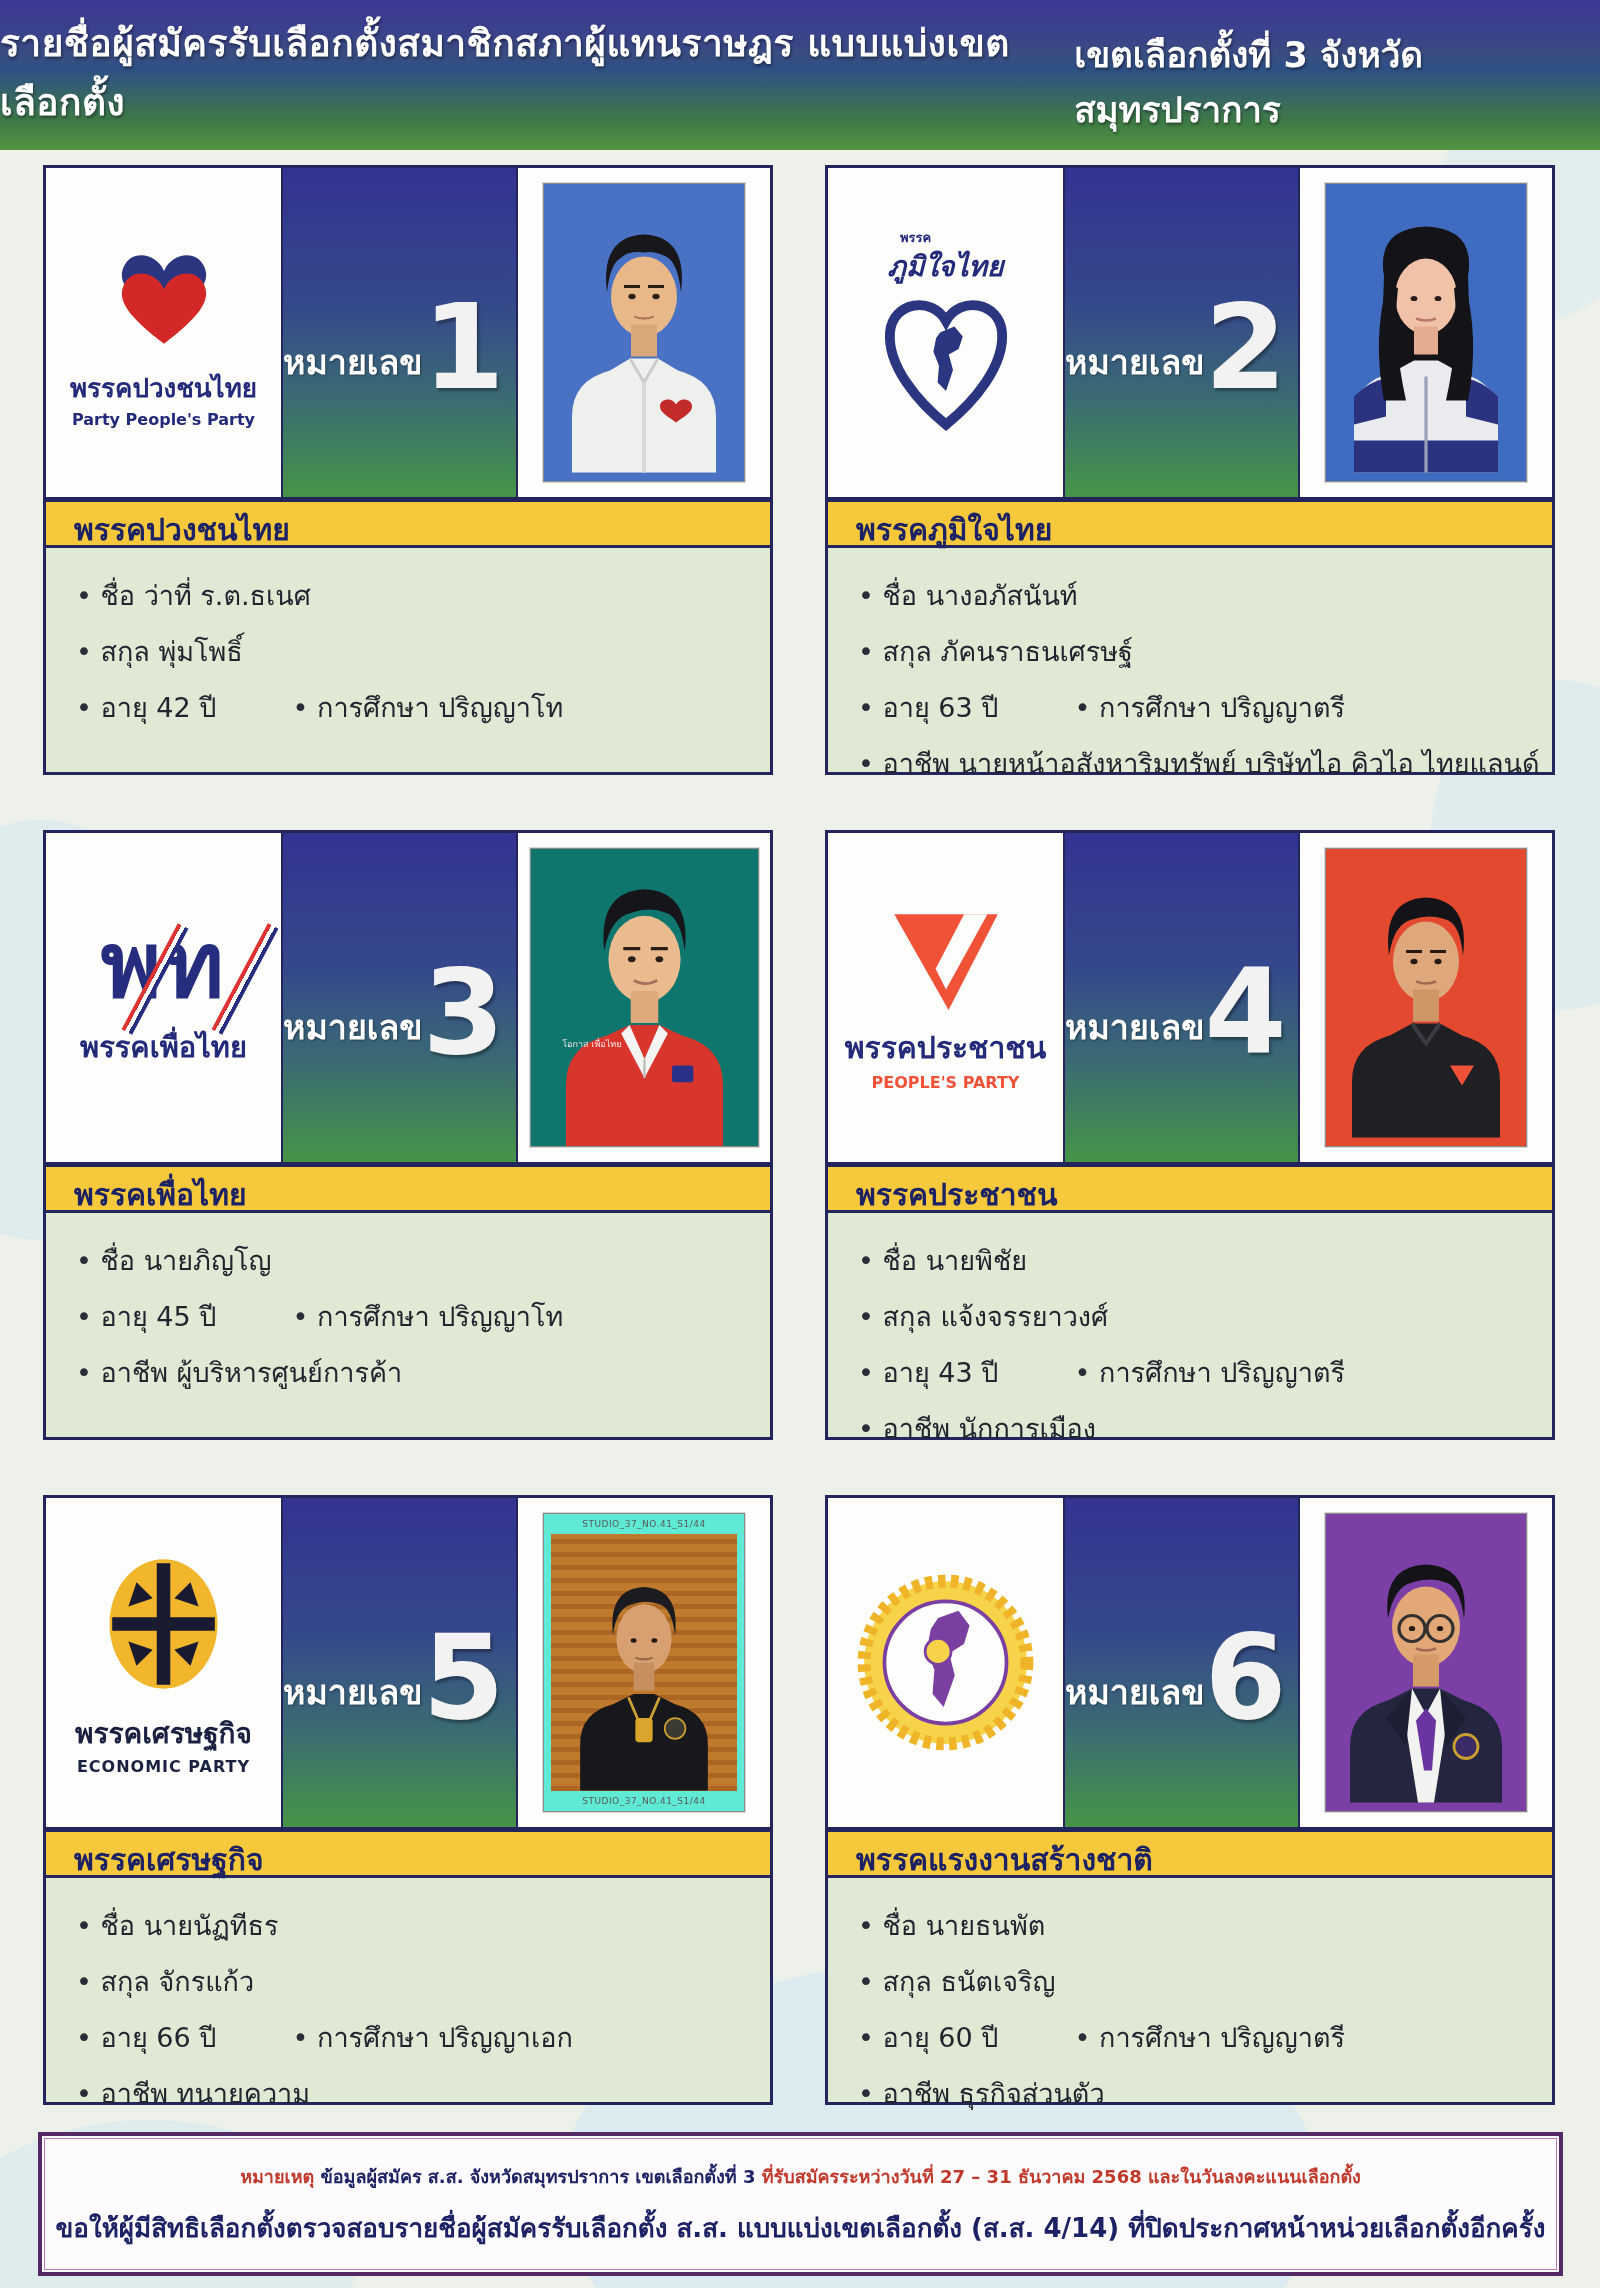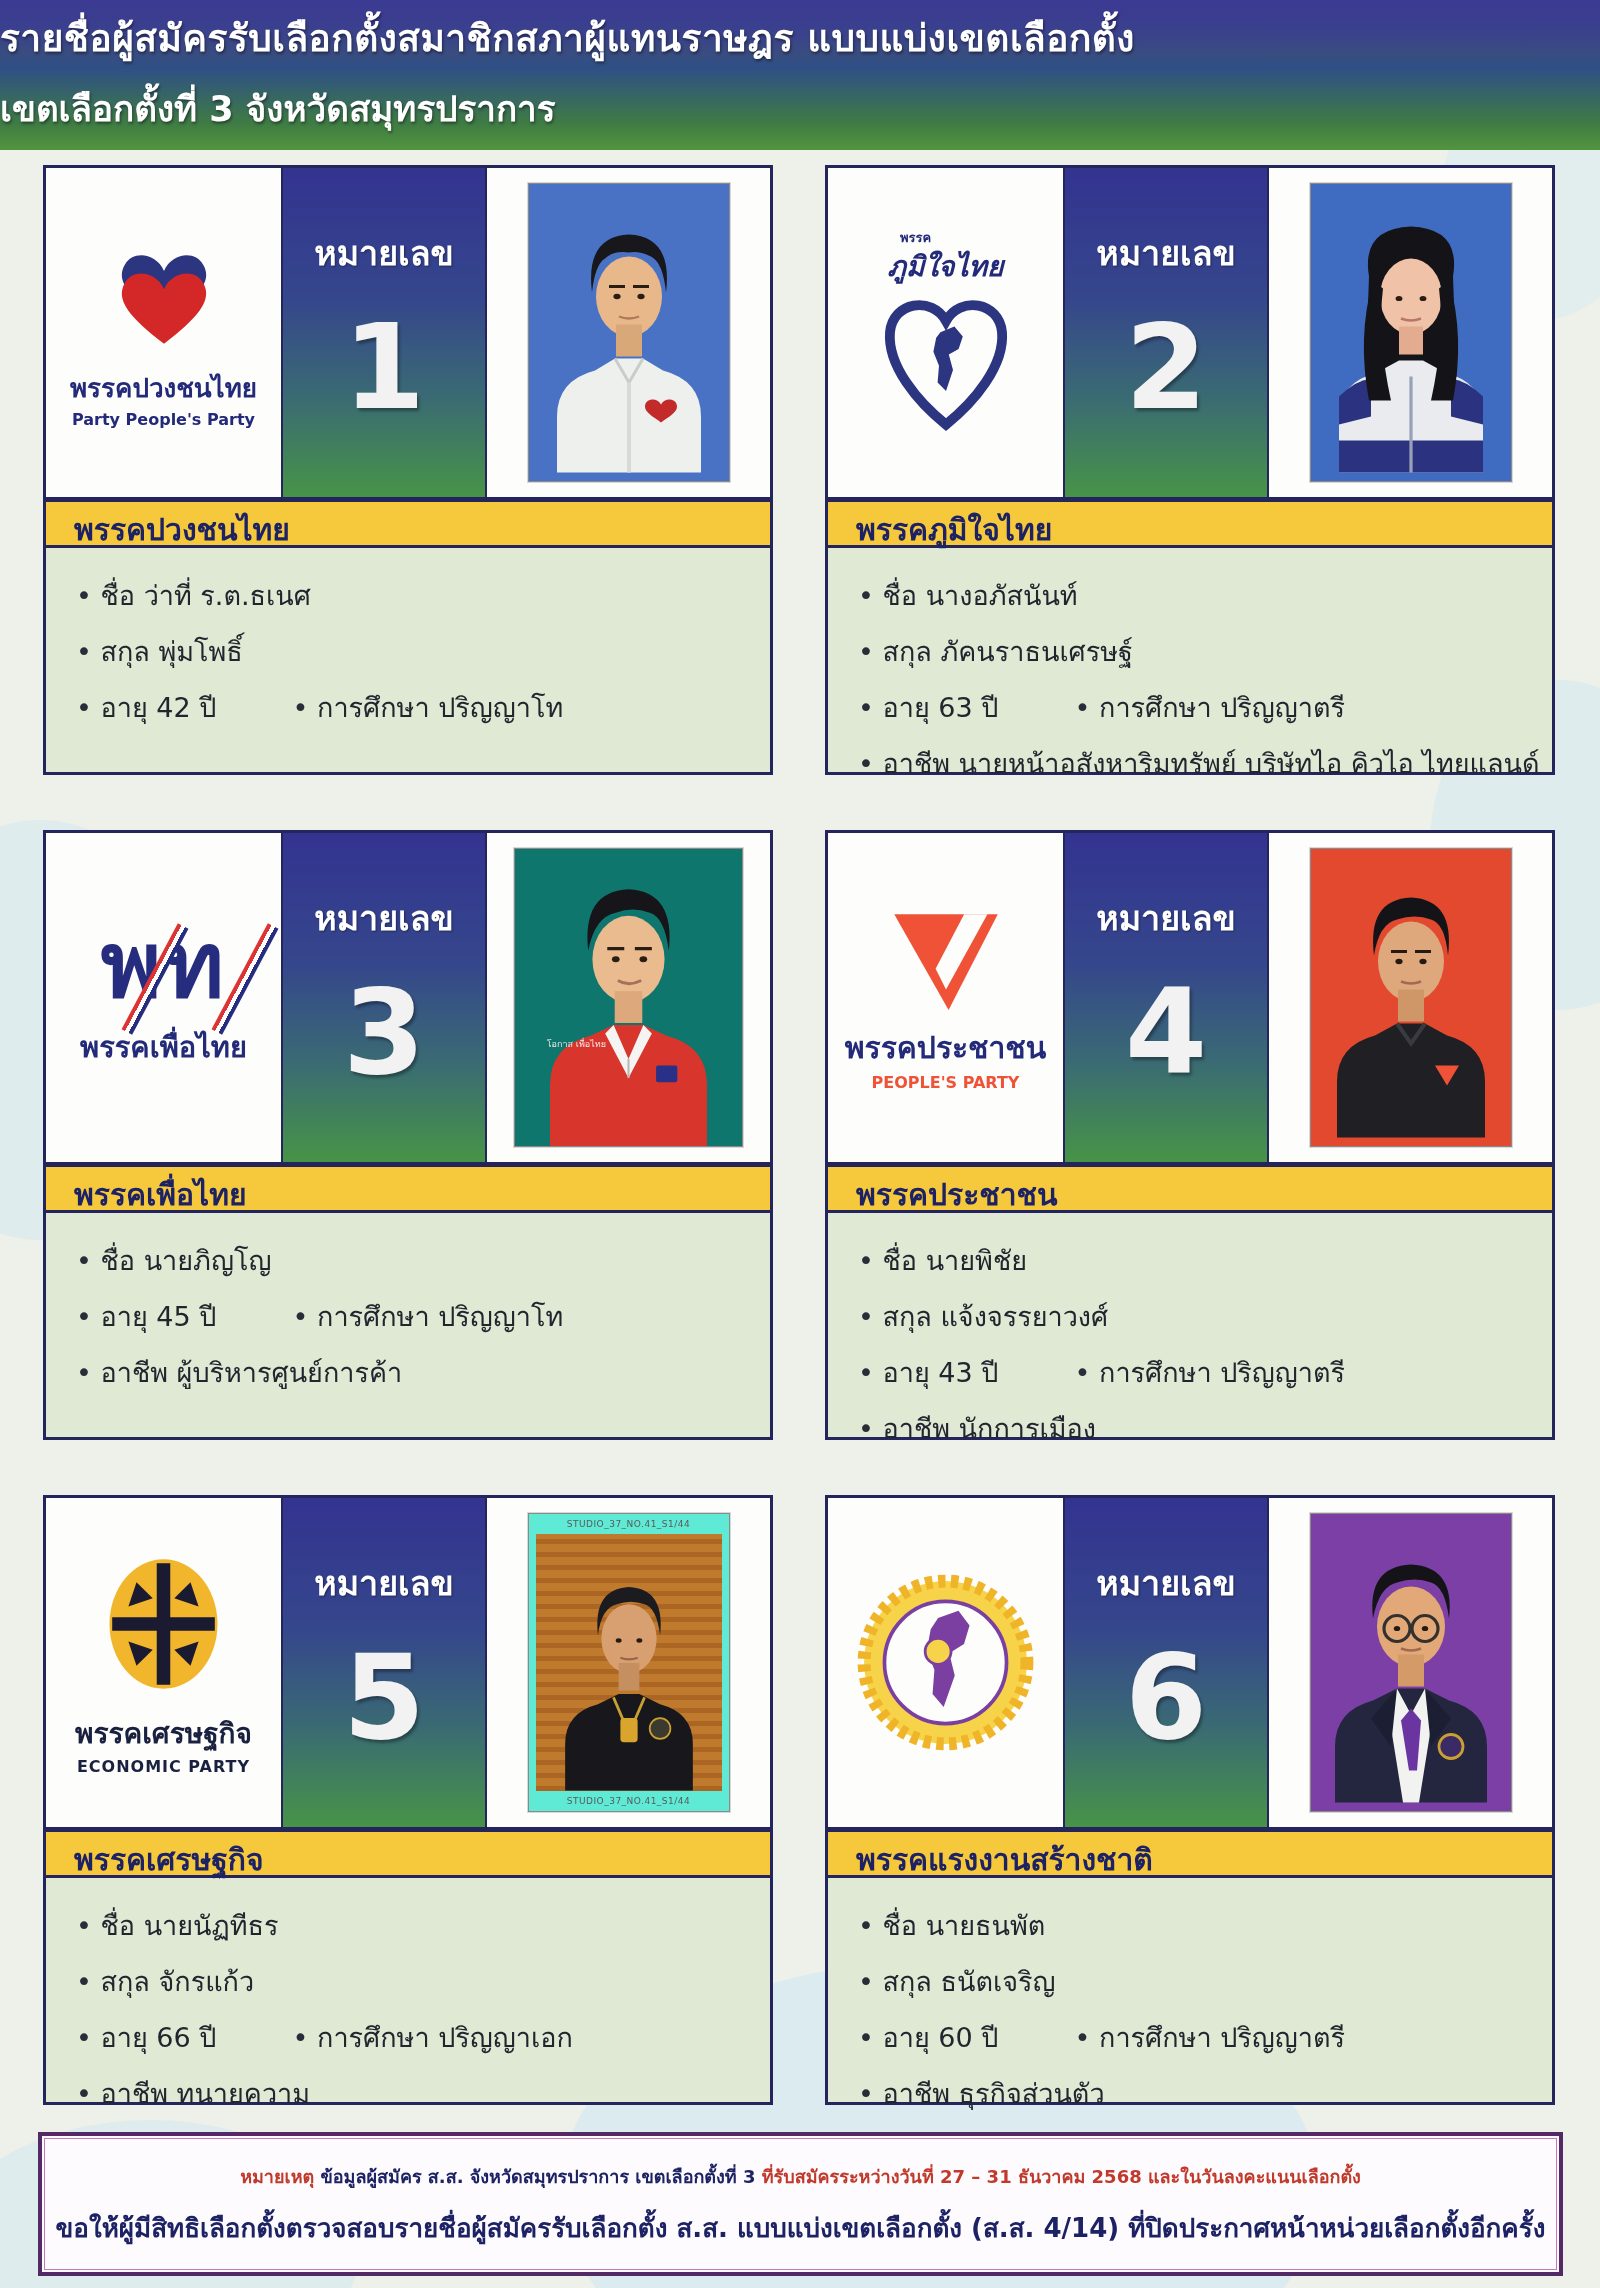--- a/index.html
+++ b/index.html
@@ -12,44 +12,44 @@
   .bgblob{position:absolute;border-radius:50%;background:#d6eaf0;opacity:.65;z-index:0;}
   .blob1{left:-120px;top:820px;width:320px;height:420px;}
   .blob2{right:-90px;top:680px;width:260px;height:330px;}
   .blob3{left:560px;top:1960px;width:760px;height:460px;opacity:.8;}
   .blob4{left:-60px;top:2120px;width:420px;height:260px;}
   .blob5{right:-40px;top:80px;width:200px;height:240px;opacity:.5;}
 
   .banner{
     position:relative;z-index:1;height:150px;
     background:linear-gradient(180deg,#3c3a92 0%,#35459066 35%,#2e4f86 45%,#3f7b44 82%,#52953f 100%),linear-gradient(180deg,#3c3a92,#3f7b44);
-    display:flex;flex-direction:column;align-items:flex-start;justify-content:center;
+    display:flex;flex-direction:row;align-items:center;justify-content:center;
     color:#fff;text-shadow:1px 2px 3px rgba(0,0,0,.45);
   }
   .banner .t1{font-size:37px;font-weight:bold;letter-spacing:.5px;margin-top:-6px;}
   .banner .t2{font-size:35px;font-weight:bold;margin-top:14px;}
 
   .content{
     position:relative;z-index:1;
     margin:15px 45px 0 43px;
     display:grid;grid-template-columns:730px 730px;column-gap:52px;row-gap:55px;
   }
   .card{width:730px;}
   .card-top{
     box-sizing:border-box;height:335px;border:3px solid #23255c;background:#fff;
     display:flex;
   }
   .logo-panel{
     box-sizing:border-box;width:237px;background:#fdfdfb;border-right:2px solid #23255c;
     display:flex;flex-direction:column;align-items:center;justify-content:center;text-align:center;
   }
   .num-panel{
-    box-sizing:border-box;width:204px;border-right:2px solid #23255c;
+    box-sizing:border-box;width:235px;border-right:2px solid #23255c;
     background:linear-gradient(180deg,#333390 0%,#35478c 40%,#3a6b73 70%,#479447 100%);
-    display:flex;flex-direction:column;align-items:center;color:#fff;
+    display:flex;align-items:center;color:#fff;
   }
   .num-label{font-size:34px;font-weight:bold;margin-top:58px;text-shadow:1px 1px 2px rgba(0,0,0,.4);}
   .num{font-size:118px;line-height:1;font-weight:bold;color:#f2f2f2;margin-top:28px;text-shadow:2px 3px 3px rgba(0,0,0,.35);}
   .photo-panel{flex:1;background:#fdfdfb;display:flex;align-items:center;justify-content:center;}
   .photo{
     width:200px;height:297px;border:1px solid #8a8a8a;box-shadow:0 0 0 1px #d8d8d8;
     position:relative;overflow:hidden;
   }
   .photo svg{position:absolute;left:0;bottom:0;width:100%;height:100%;}
   .p1{background:#4a72c4;} .p2{background:#3f6cc0;} .p3{background:#0f766e;padding-left:27px;} .p4{background:#e2492f;}

